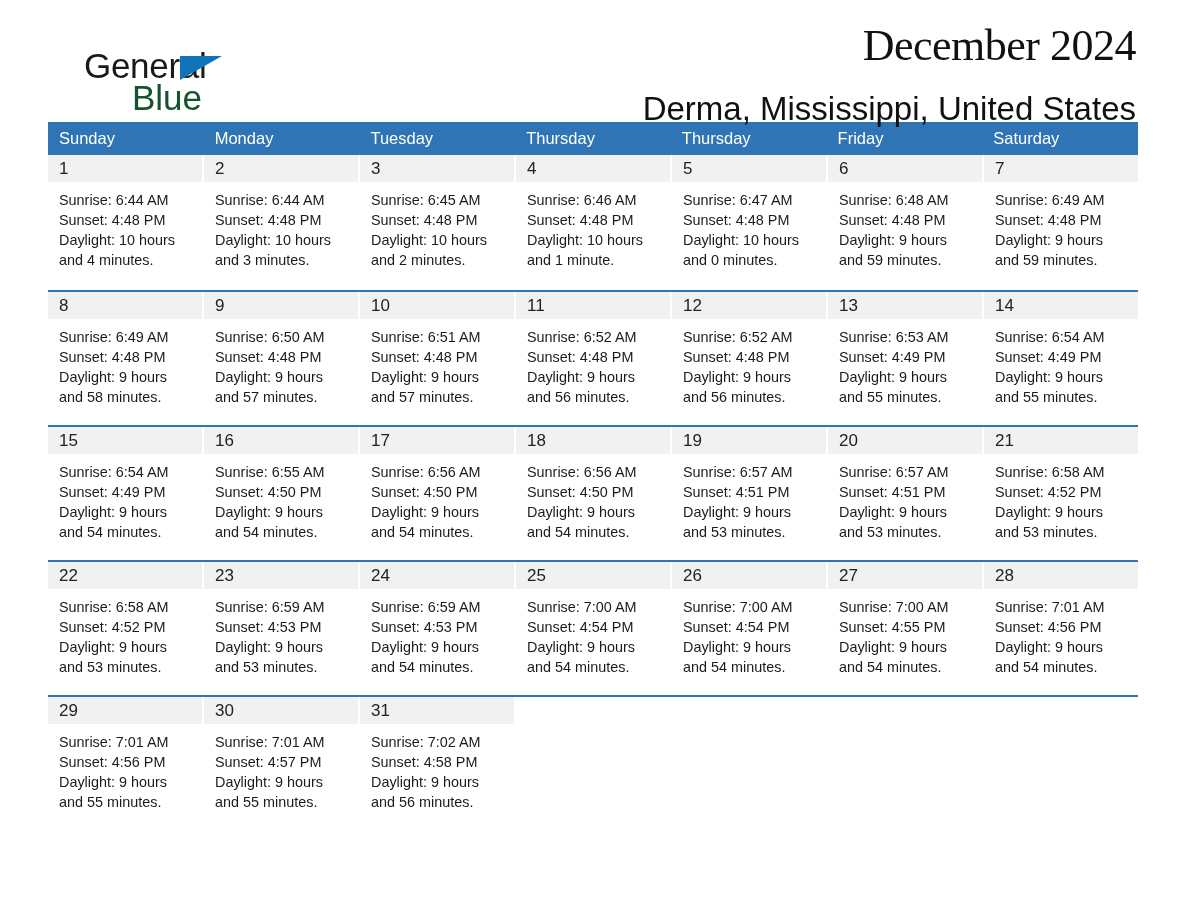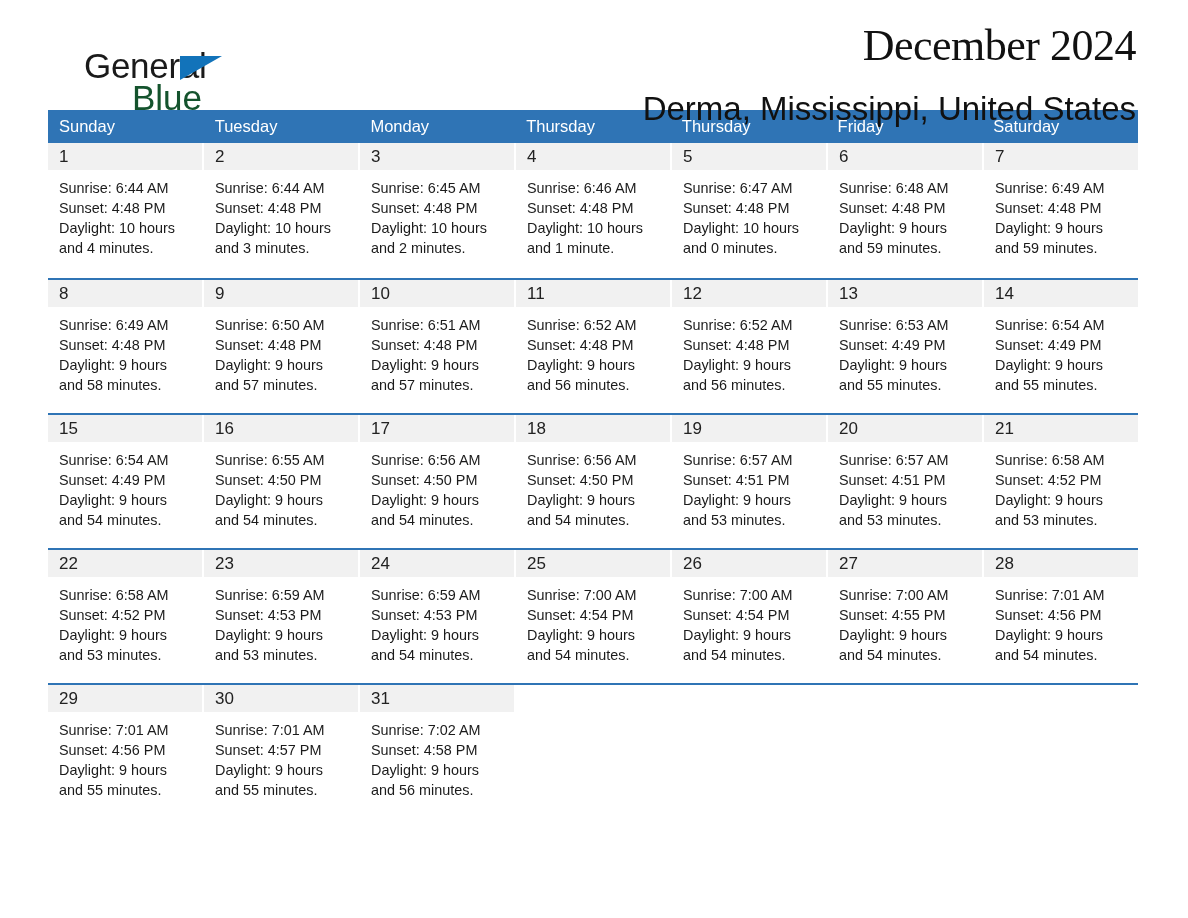--- a/index.html
+++ b/index.html
@@ -63,21 +63,21 @@
   .cal-subtitle {
     font-size: 33px;
     color: #111111;
     margin-top: 22px;
     font-weight: 400;
     white-space: nowrap;
   }
 
   
   .calendar {
-    margin: 2px 50px 0 48px;
+    margin: 14px 50px 0 48px;
     width: 1090px;
   }
   .dow-row {
     display: grid;
     grid-template-columns: repeat(7, 1fr);
     background: #2f74b5;
     height: 33px;
   }
   .dow {
     color: #ffffff;
@@ -135,22 +135,22 @@
     </div>
     <div class="titles">
       <div class="cal-title">December 2024</div>
       <div class="cal-subtitle">Derma, Mississippi, United States</div>
     </div>
   </div>
 
   <div class="calendar">
     <div class="dow-row">
       <div class="dow">Sunday</div>
+      <div class="dow">Monday</div>
       <div class="dow">Tuesday</div>
-      <div class="dow">Monday</div>
       <div class="dow">Thursday</div>
       <div class="dow">Thursday</div>
       <div class="dow">Friday</div>
       <div class="dow">Saturday</div>
     </div>
     <div id="weeks-container">
         <div class="week first">
           <div class="cell filled">
             <div class="daynum-band">
               <span class="daynum">1</span>

